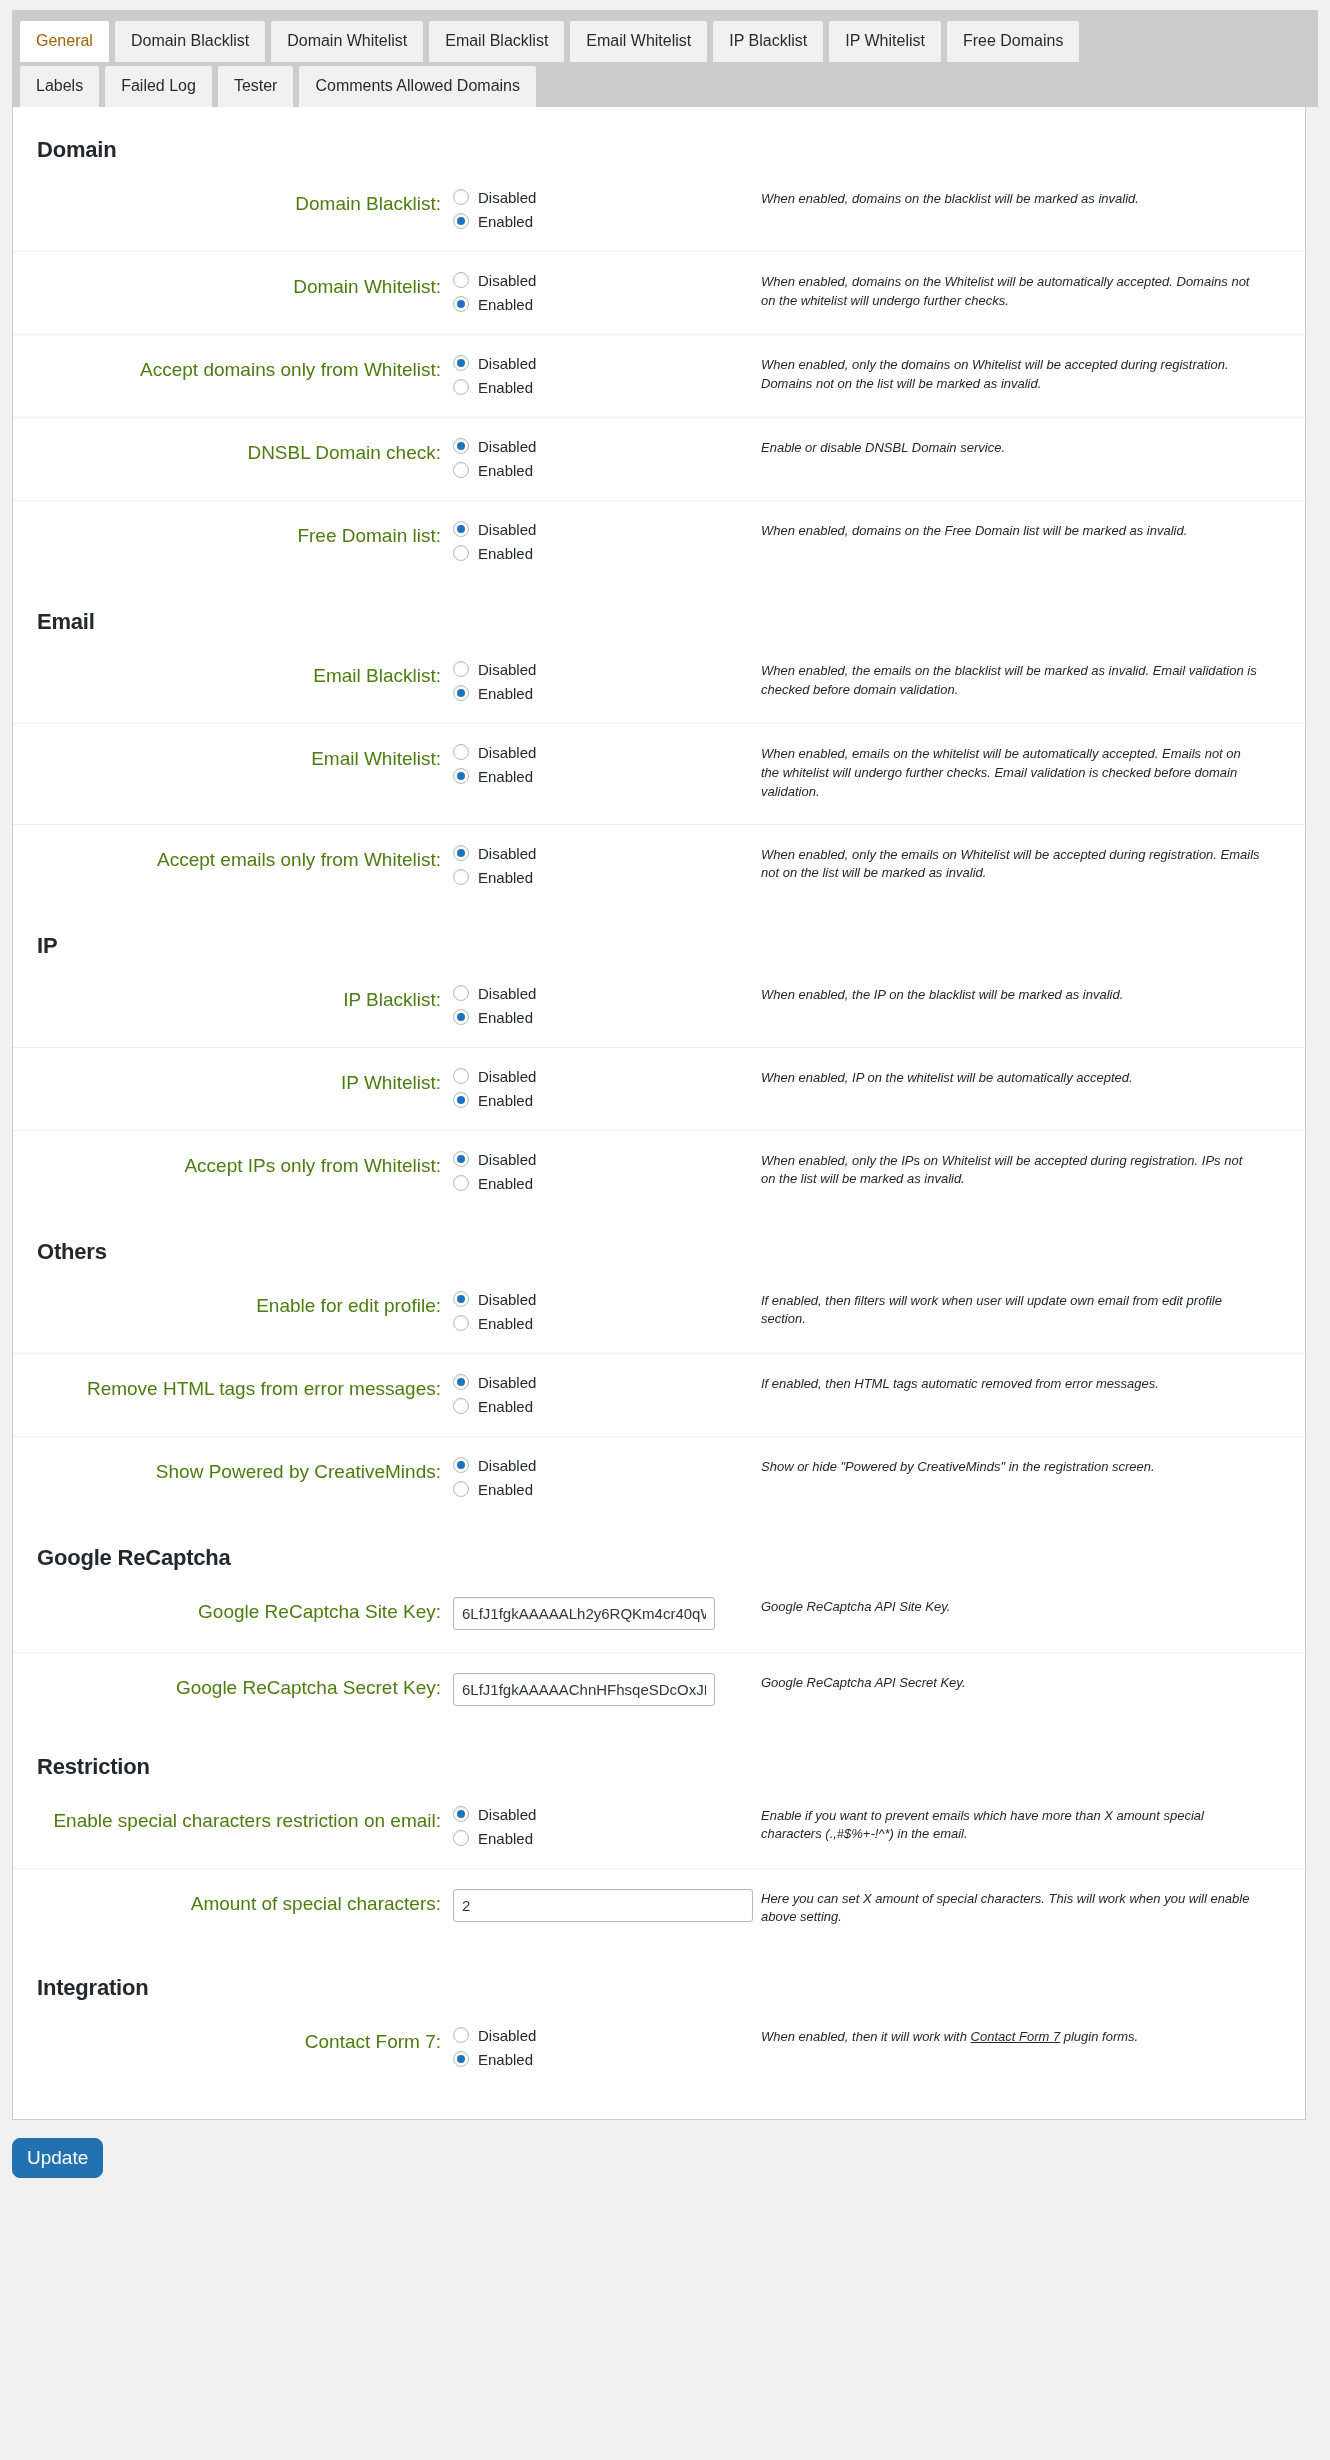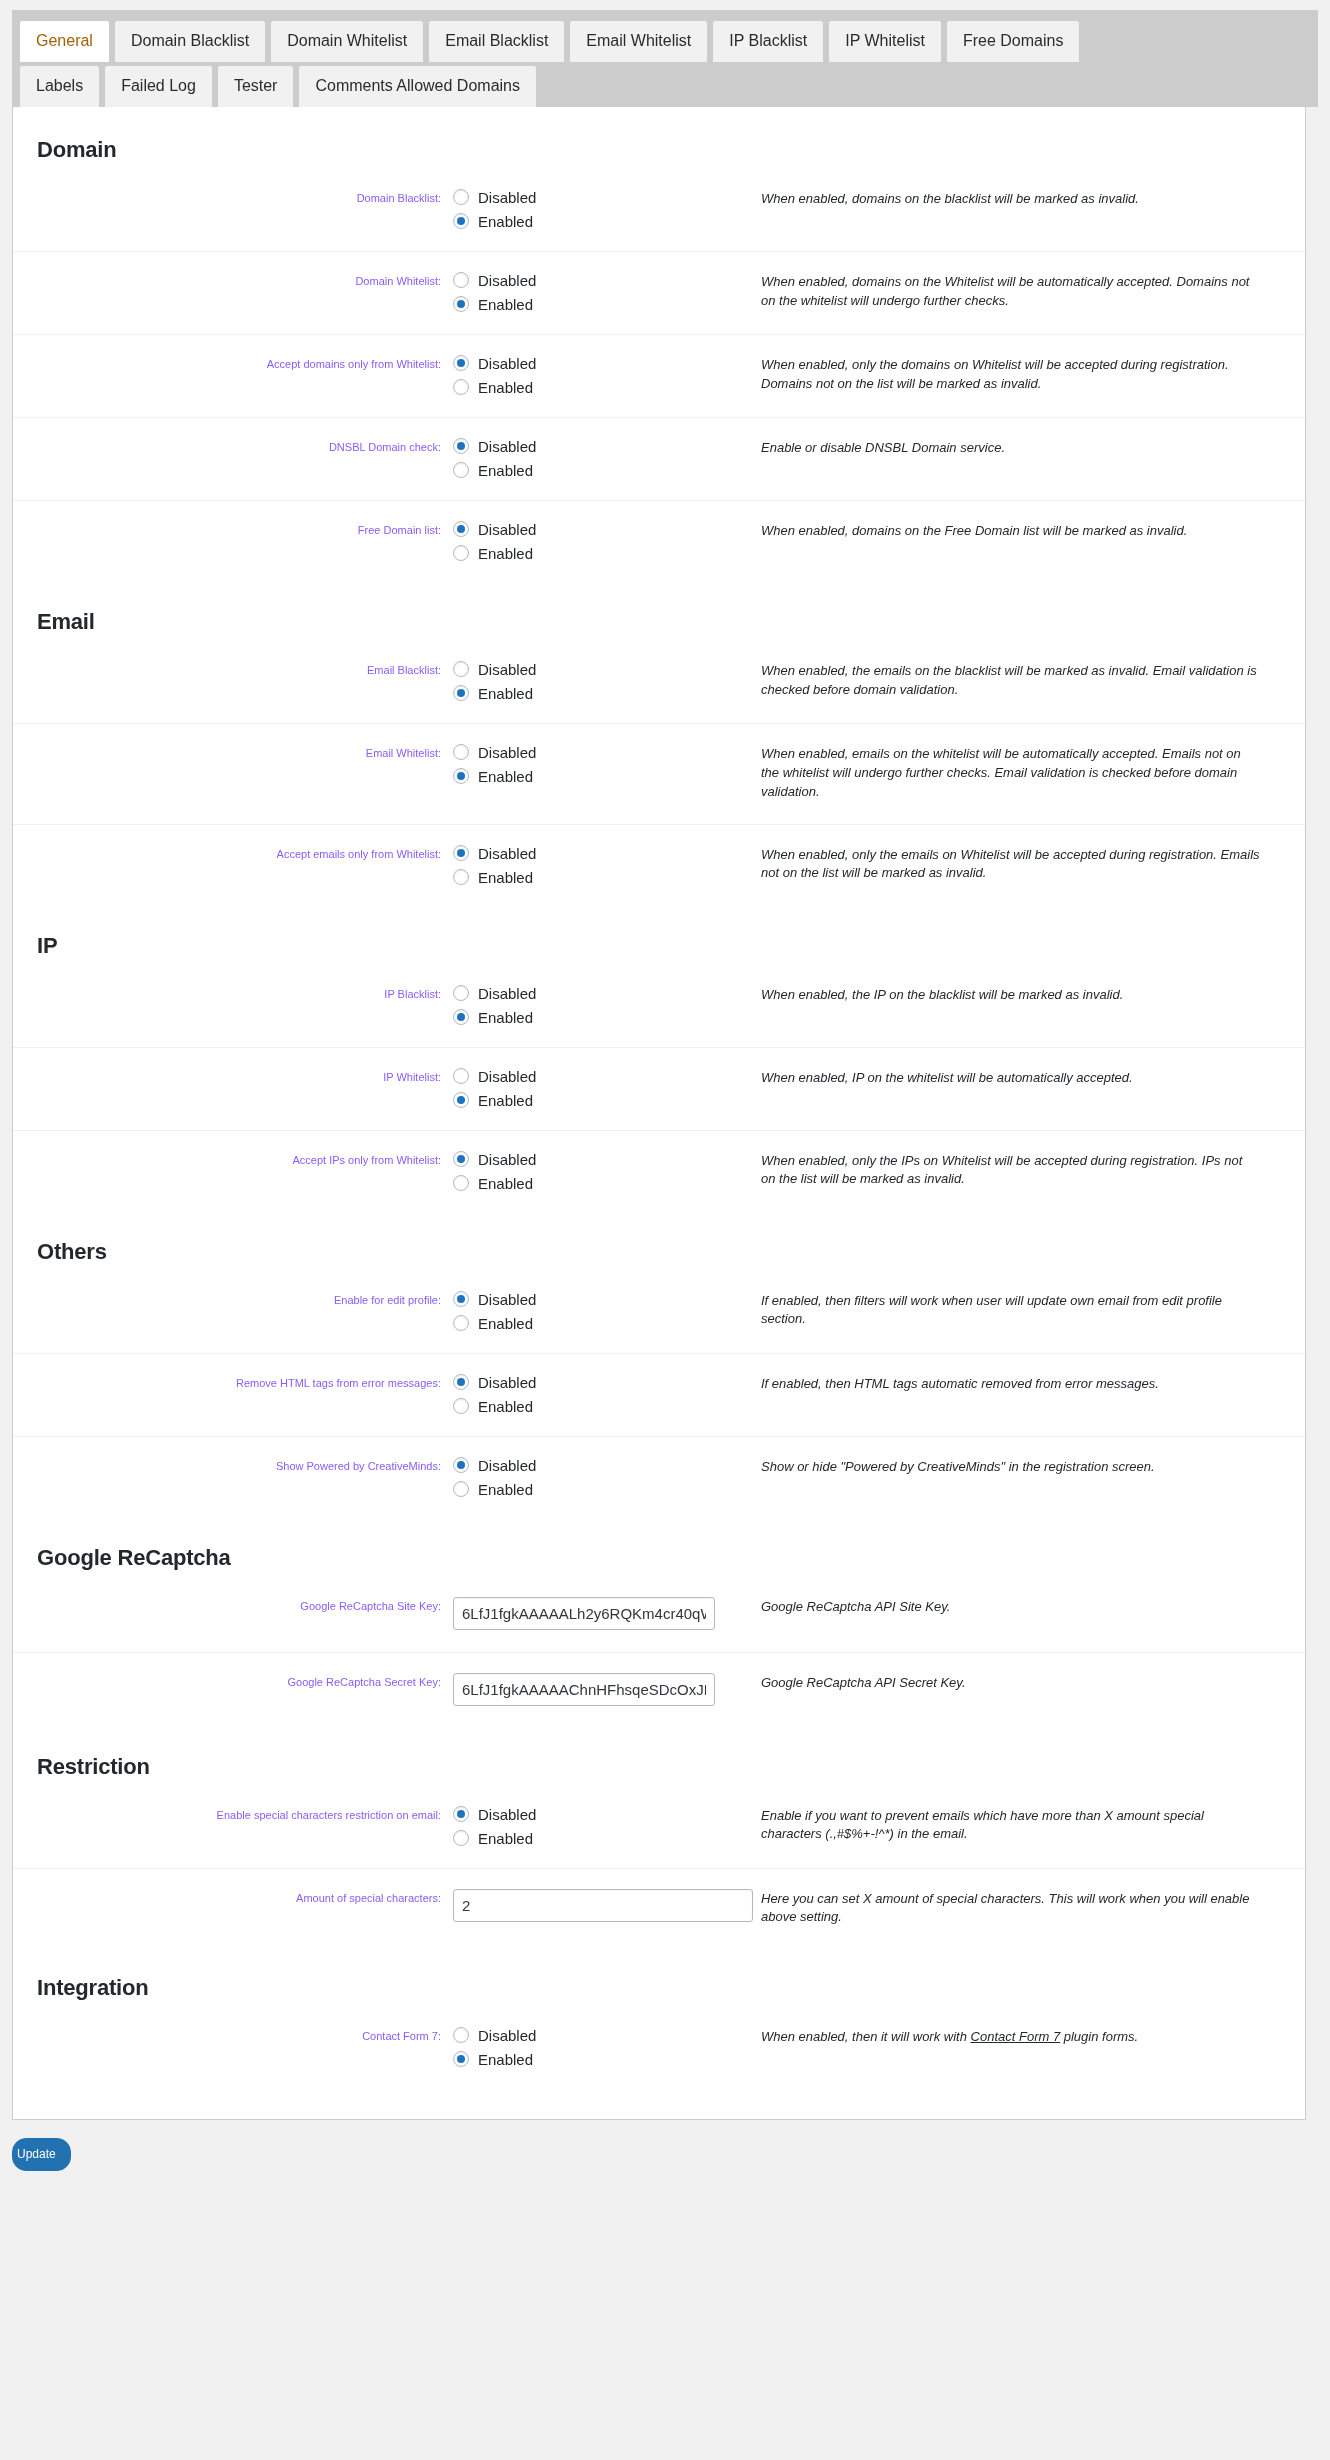--- a/index.html
+++ b/index.html
@@ -90,23 +90,23 @@
   }
   table.form-table tr + tr > td,
   table.form-table tr + tr > th {
     border-top: 1px solid #f0f0f0;
   }
   table.form-table th {
     width: 440px;
     text-align: right;
     vertical-align: top;
     padding: 22px 12px 22px 10px;
-    font-size: 11px;
+    font-size: 19px;
     font-weight: normal;
-    color: #8b5cf6;
+    color: #4d7c0f;
     line-height: 1.35;
     box-sizing: border-box;
   }
   table.form-table td.field {
     width: 280px;
     vertical-align: top;
     padding: 20px 10px 22px 0;
     box-sizing: border-box;
   }
   table.form-table td.desc {
@@ -175,24 +175,24 @@
   
   .footer {
     margin: 18px 0 0 12px;
     padding-bottom: 20px;
   }
   .btn-primary {
     display: inline-block;
     background: #2271b1;
     border: 1px solid #2271b1;
     color: #fff;
-    font-size: 12px;
+    font-size: 19px;
     font-family: "Liberation Sans", "DejaVu Sans", sans-serif;
-    padding: 9px 14px 10px 4px;
-    border-radius: 14px;
+    padding: 9px 14px 10px 14px;
+    border-radius: 8px;
     cursor: pointer;
     line-height: 1;
   }
 </style>
 </head>
 <body>
 
 <div class="tabwrap">
   <div class="tabstrip">
       <div class="tab active">General</div>

